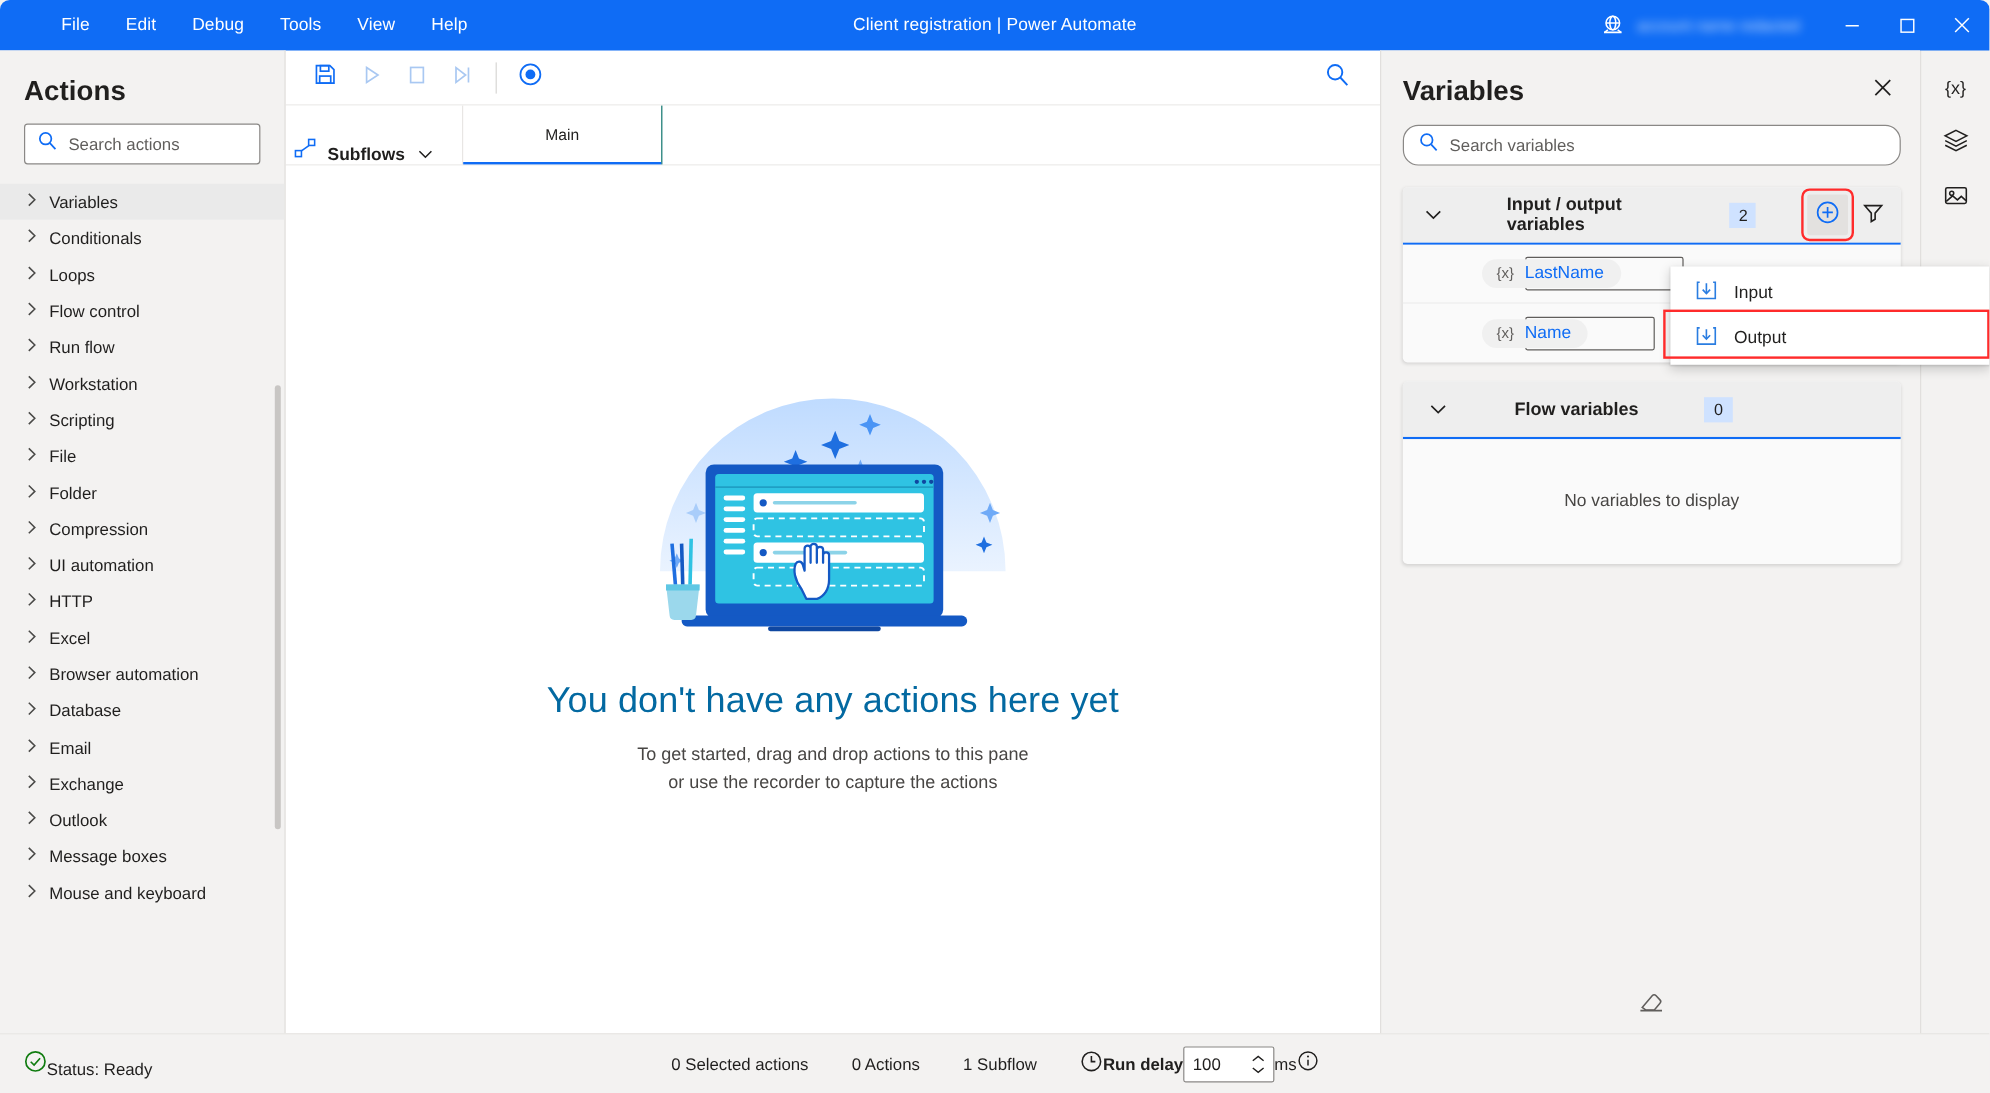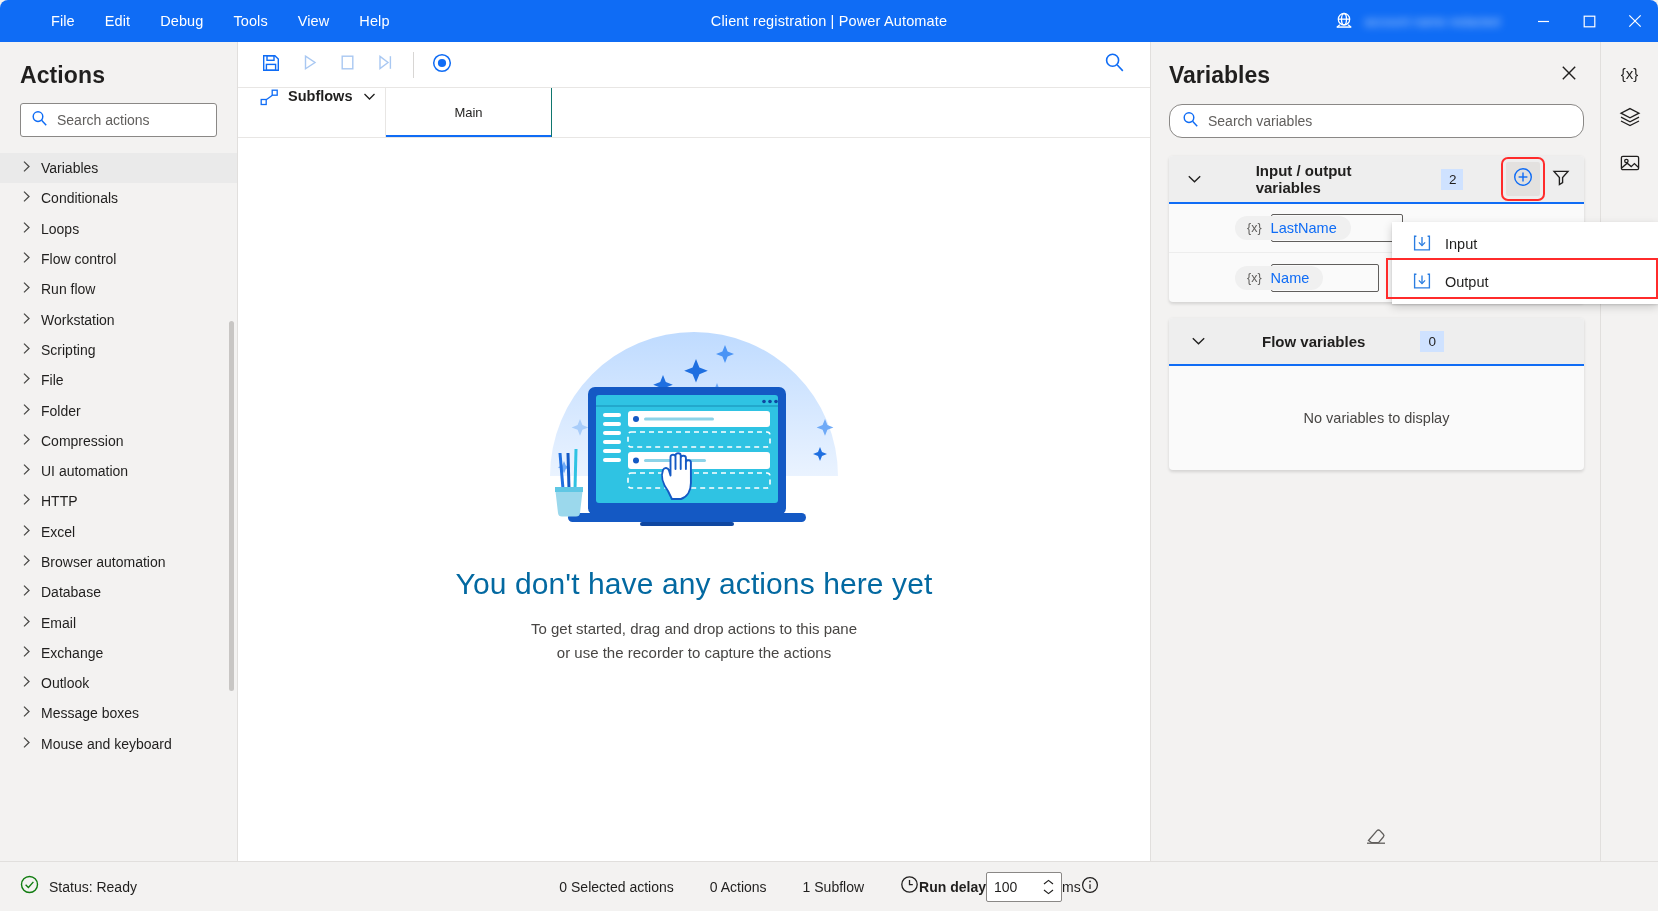--- a/index.html
+++ b/index.html
@@ -109,22 +109,22 @@
   .tb-sep { width: 1px; height: 26px; background: #d8d6d4; margin: 0 9px; }
   .tb-spacer { flex: 1; }
   .tb-search { width: 44px; height: 34px; display:flex; align-items:center; justify-content:center; }
 
   .tabstrip {
     height: 50px; flex: 0 0 50px; background: #fff;
     border-bottom: 1px solid #e8e6e4;
     display: flex; align-items: stretch;
   }
   .subflows-tab {
-    width: 148px; display: flex; align-items: flex-start; gap: 9px;
-    padding-left: 22px; font-size: 14.5px; font-weight: 600; color: #201f1e;
+    width: 148px; display: flex; align-items: flex-end; gap: 9px;
+    padding-left: 7px; font-size: 14.5px; font-weight: 600; color: #201f1e;
     border-right: 1px solid #e8e6e4;
   }
   .subflows-tab .chev-d { margin-left: 2px; }
   .main-tab {
     width: 166px; display: flex; align-items: center; justify-content: center;
     font-size: 13px; color: #201f1e; position: relative;
     border-right: 1px solid #0f766e;
   }
   .main-tab::after {
     content: ""; position: absolute; left: 0; right: 0; bottom: 0; height: 2.5px;
@@ -248,21 +248,21 @@
   }
   .rail-x { font-size: 15px; color: #201f1e; }
 
   
   .statusbar {
     height: 50px; flex: 0 0 50px; background: #f3f2f1;
     border-top: 1px solid #e1dfdd;
     display: flex; align-items: center; padding: 0 20px;
     border-bottom-left-radius: 8px; border-bottom-right-radius: 8px;
   }
-  .status-left { display: flex; align-items: center; gap: 10px; }
+  .status-left { display: flex; align-items: flex-end; }
   .status-text { font-size: 14px; color: #201f1e; }
   .status-center {
     position: absolute; left: 0; right: 0;
     display: flex; align-items: center; justify-content: center; gap: 36px;
     pointer-events: none;
   }
   .status-center > * { pointer-events: auto; }
   .sc-text { font-size: 14px; color: #201f1e; }
   .rundelay { display: flex; align-items: center; }
   .rundelay-label { font-size: 14px; font-weight: 600; color: #201f1e; }

